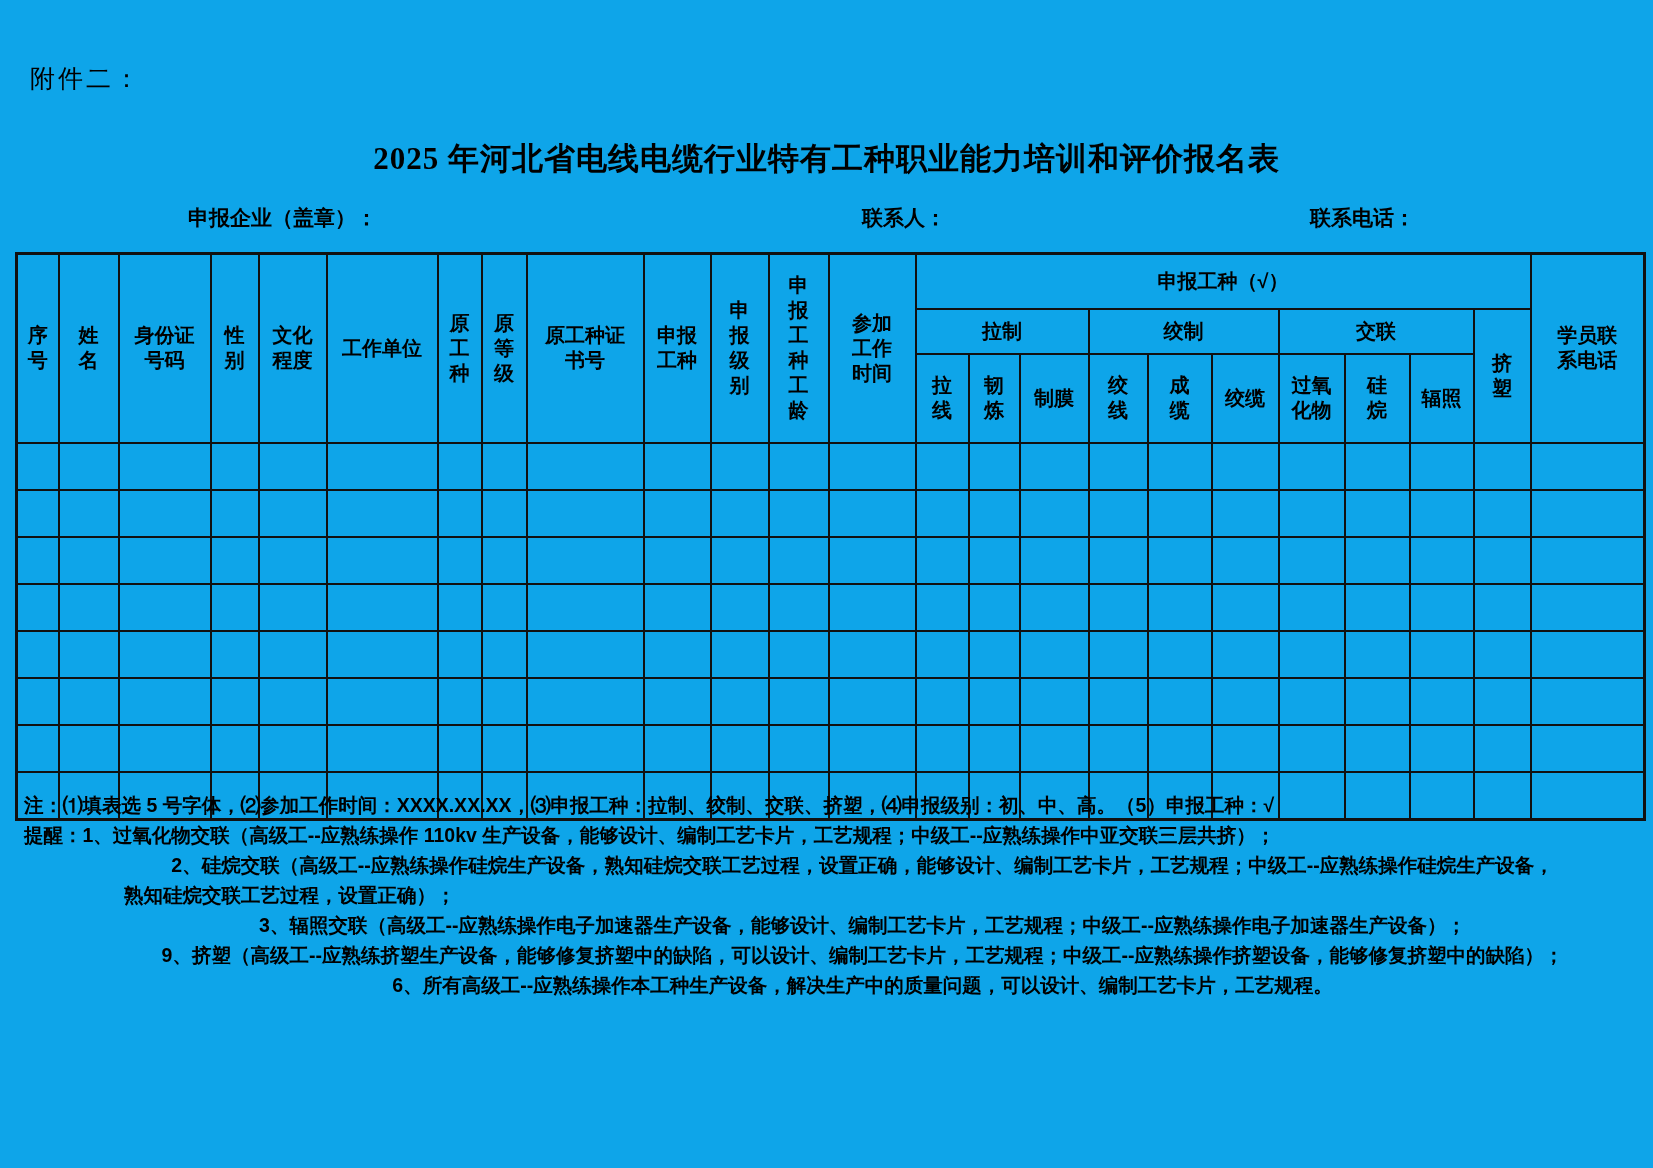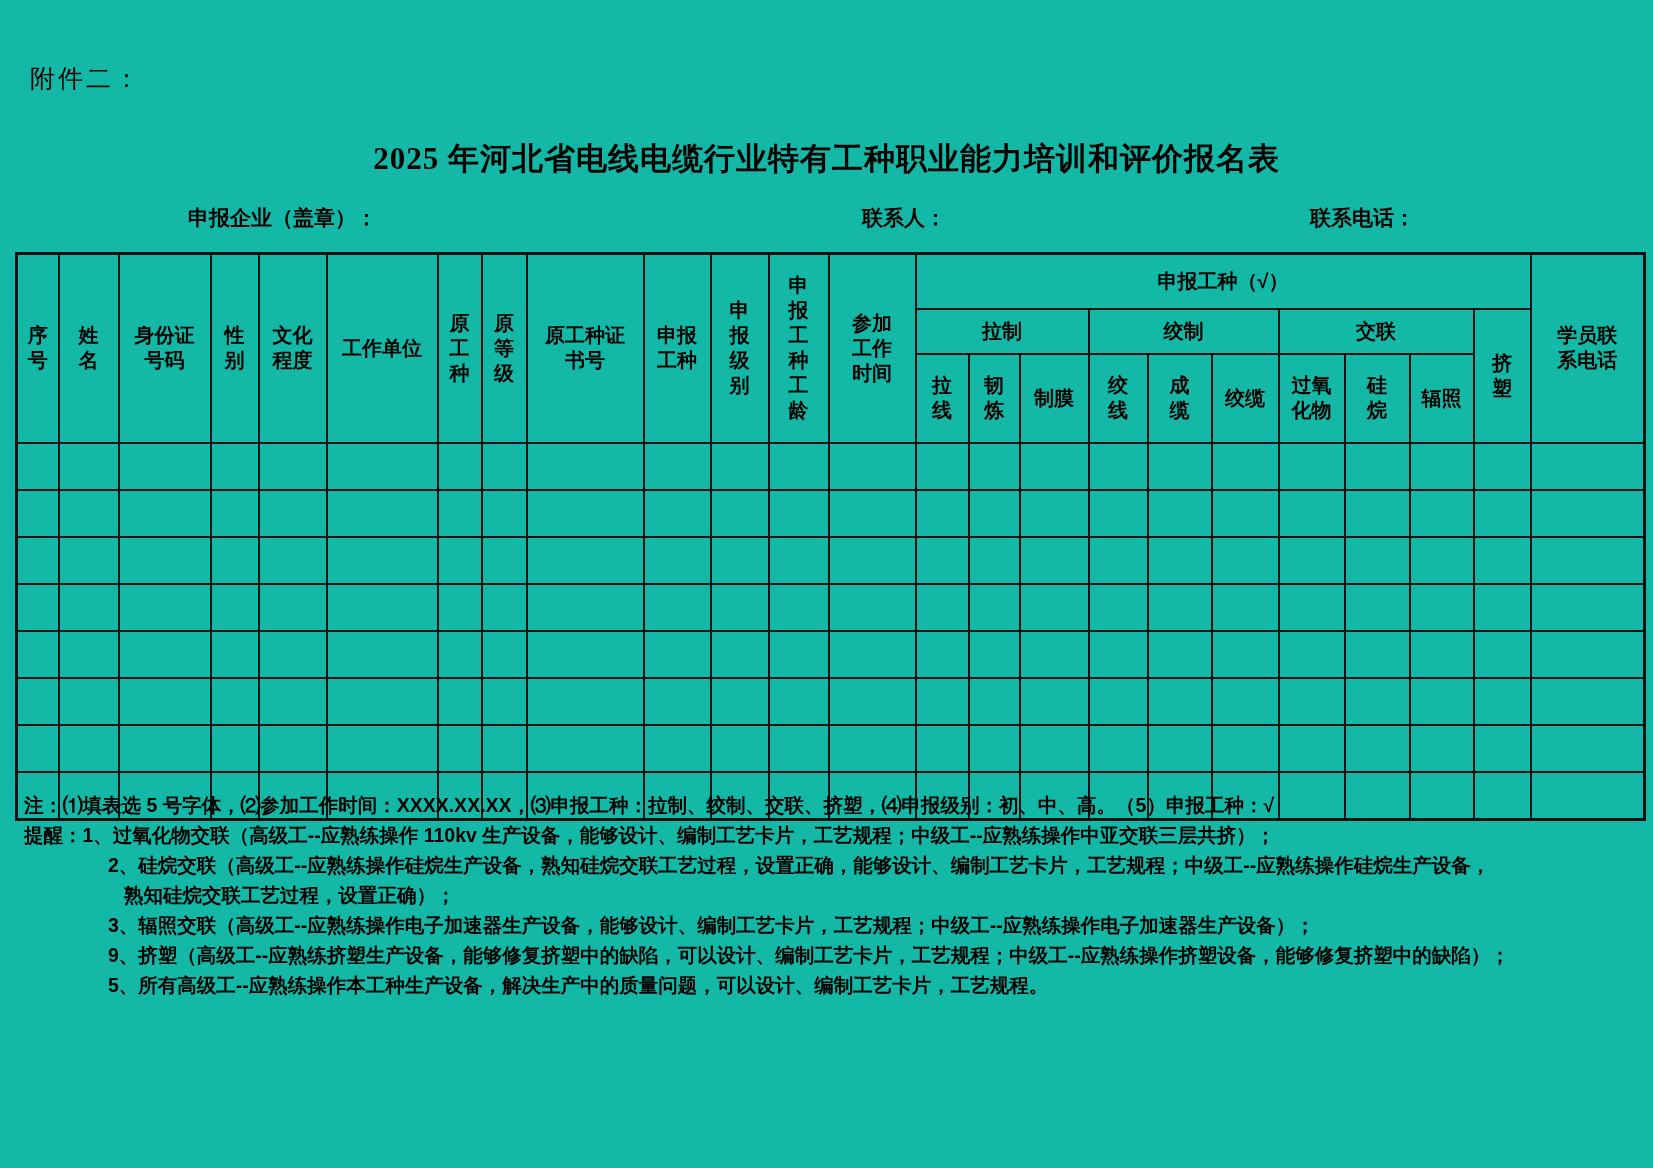--- a/index.html
+++ b/index.html
@@ -1,19 +1,19 @@
 <!DOCTYPE html>
 <html><head>
 <meta charset="utf-8">
 <style>
   html,body{margin:0;padding:0;background:#ffffff;}
   .page{
     position:relative;
     width:1653px;height:1168px;
-    background:#14b8a6;color:#000;
+    background:#0ea5e9;color:#000;
     font-family:"Liberation Sans",sans-serif;
     overflow:hidden;
   }
   .attachment{
     position:absolute;left:30px;top:62px;
     font-size:25px;font-family:"Liberation Serif",serif;
     letter-spacing:3px;
   }
   .title{
     position:absolute;left:0;top:138px;width:100%;
@@ -44,21 +44,21 @@
   tr.h1{height:55px;}
   tr.h2{height:45px;}
   tr.h3{height:89px;}
   td.empty{height:43px;}
   .notes{
     position:absolute;left:20px;top:790px;width:1620px;
     font-size:19.5px;font-weight:bold;line-height:30px;
     white-space:nowrap;
   }
   .note-l0{margin-left:4px;}
-  .note-l1{margin-left:88px;}
+  .note-l1{margin-left:65px;text-align:center;}
   .note-l2{margin-left:104px;}
 </style>
 </head>
 <body>
 
 <div class="page">
 
   <div class="attachment">附件二：</div>
 
   <div class="title">2025 年河北省电线电缆行业特有工种职业能力培训和评价报名表</div>
@@ -371,16 +371,16 @@
       </tbody>
   </table>
 
   <div class="notes">
     <div class="note-l0">注：⑴填表选 5 号字体，⑵参加工作时间：XXXX.XX.XX，⑶申报工种：拉制、绞制、交联、挤塑，⑷申报级别：初、中、高。（5）申报工种：√</div>
     <div class="note-l0">提醒：1、过氧化物交联（高级工--应熟练操作 110kv 生产设备，能够设计、编制工艺卡片，工艺规程；中级工--应熟练操作中亚交联三层共挤）；</div>
     <div class="note-l1">2、硅烷交联（高级工--应熟练操作硅烷生产设备，熟知硅烷交联工艺过程，设置正确，能够设计、编制工艺卡片，工艺规程；中级工--应熟练操作硅烷生产设备，</div>
     <div class="note-l2">熟知硅烷交联工艺过程，设置正确）；</div>
     <div class="note-l1">3、辐照交联（高级工--应熟练操作电子加速器生产设备，能够设计、编制工艺卡片，工艺规程；中级工--应熟练操作电子加速器生产设备）；</div>
     <div class="note-l1">9、挤塑（高级工--应熟练挤塑生产设备，能够修复挤塑中的缺陷，可以设计、编制工艺卡片，工艺规程；中级工--应熟练操作挤塑设备，能够修复挤塑中的缺陷）；</div>
-    <div class="note-l1">5、所有高级工--应熟练操作本工种生产设备，解决生产中的质量问题，可以设计、编制工艺卡片，工艺规程。</div>
+    <div class="note-l1">6、所有高级工--应熟练操作本工种生产设备，解决生产中的质量问题，可以设计、编制工艺卡片，工艺规程。</div>
   </div>
 
 </div>
 
 </body></html>

